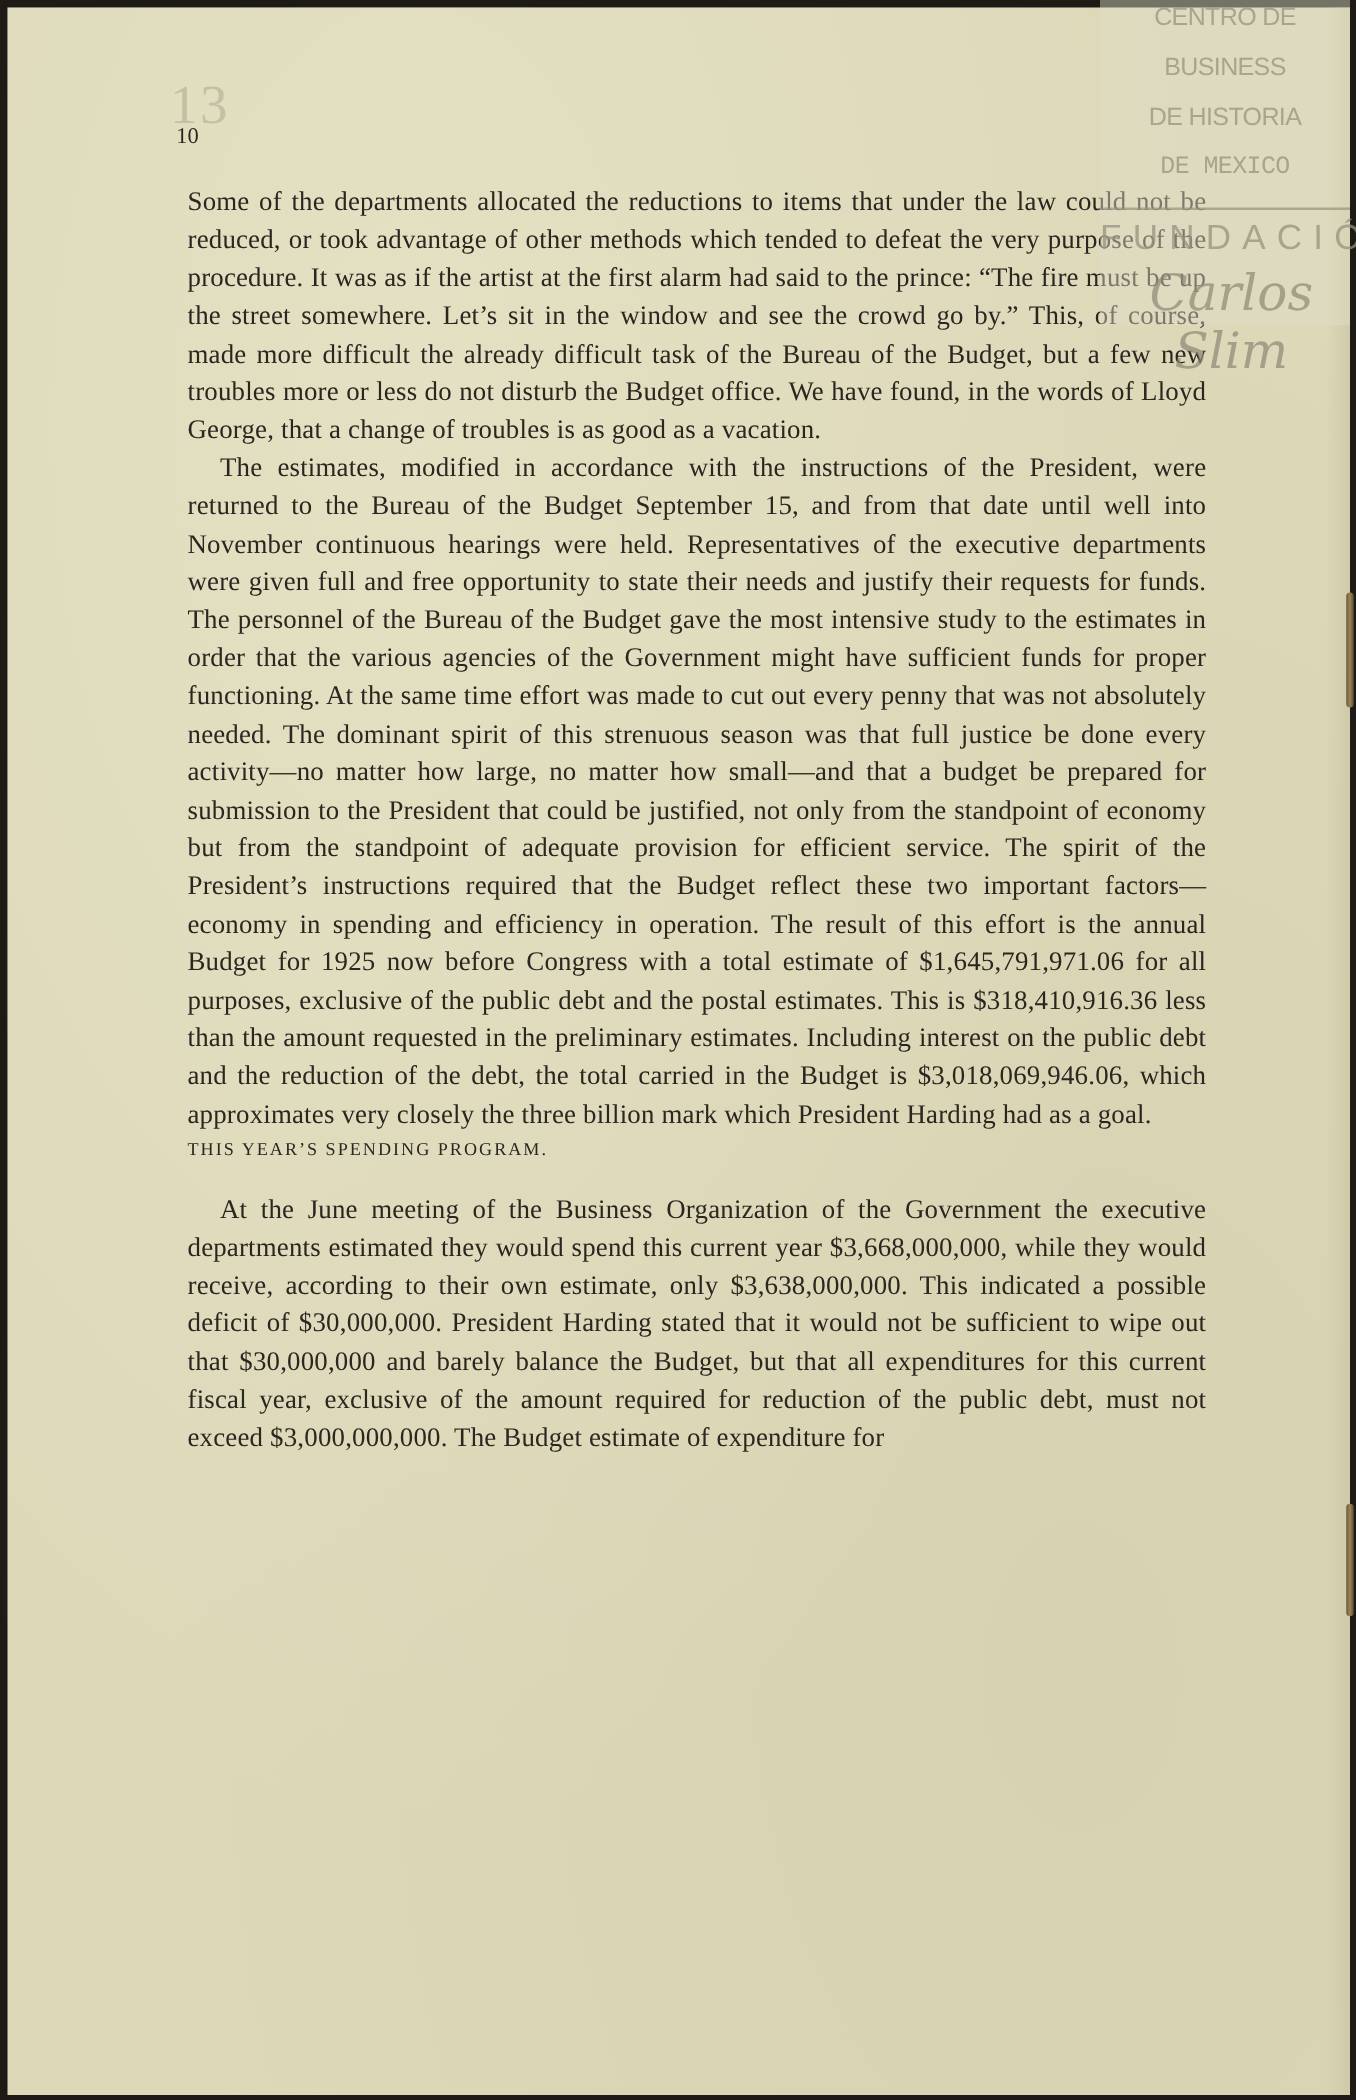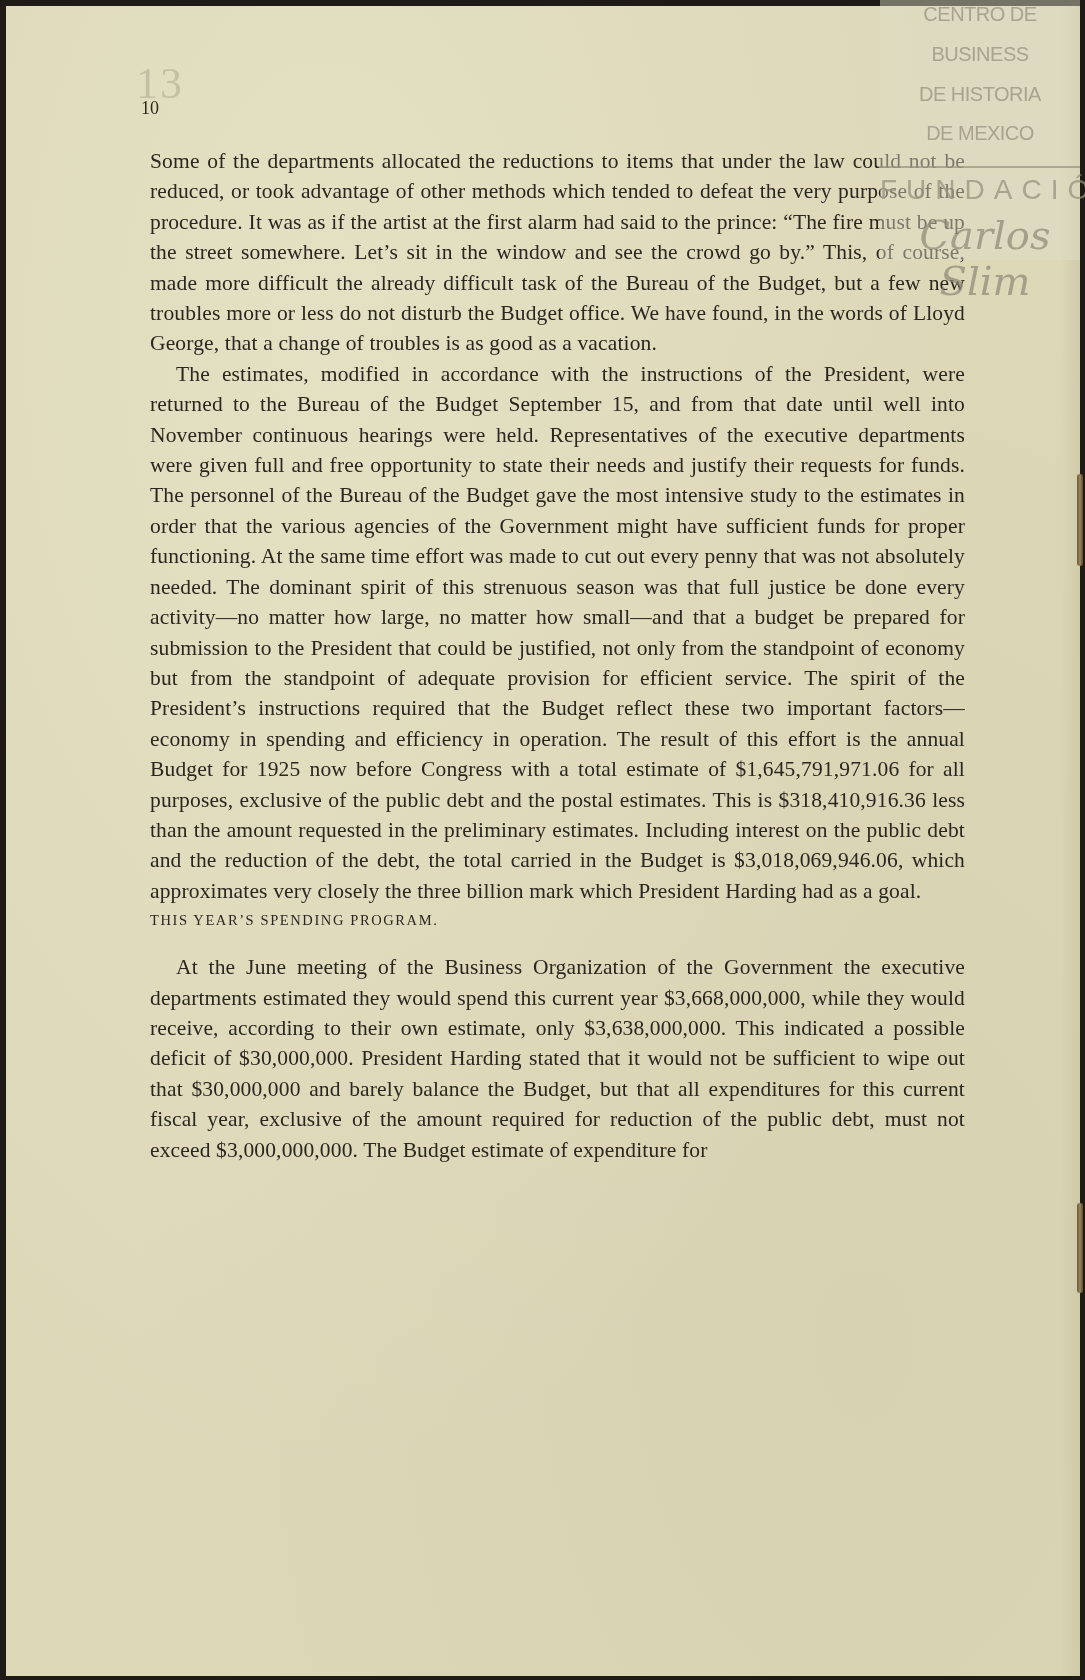--- a/index.html
+++ b/index.html
@@ -64,21 +64,21 @@
   .wm-line {
     position: absolute; left: 0; width: 200px; text-align: center;
     color: rgba(150,146,125,0.75);
     font-size: 20px; letter-spacing: -0.5px;
     font-family: "Liberation Sans", "DejaVu Sans", sans-serif;
     font-stretch: condensed;
   }
   .wm-1 { top: 3px; }
   .wm-2 { top: 43px; }
   .wm-3 { top: 83px; }
-  .wm-4 { top: 122px; }
+  .wm-4 { top: 122px; font-family: Liberation Mono, monospace; }
   .wm-rule {
     position: absolute; left: 0; top: 166px; width: 200px; height: 2px;
     background: rgba(150,146,125,0.7);
   }
   .wm-5 { top: 174px; font-size: 28px; letter-spacing: 9px; }
   .wm-sig {
     position: absolute; left: 20px; top: 212px; width: 170px; text-align: center;
     color: rgba(140,136,115,0.7);
     font-size: 40px; font-style: italic;
     font-family: "DejaVu Serif", serif;

